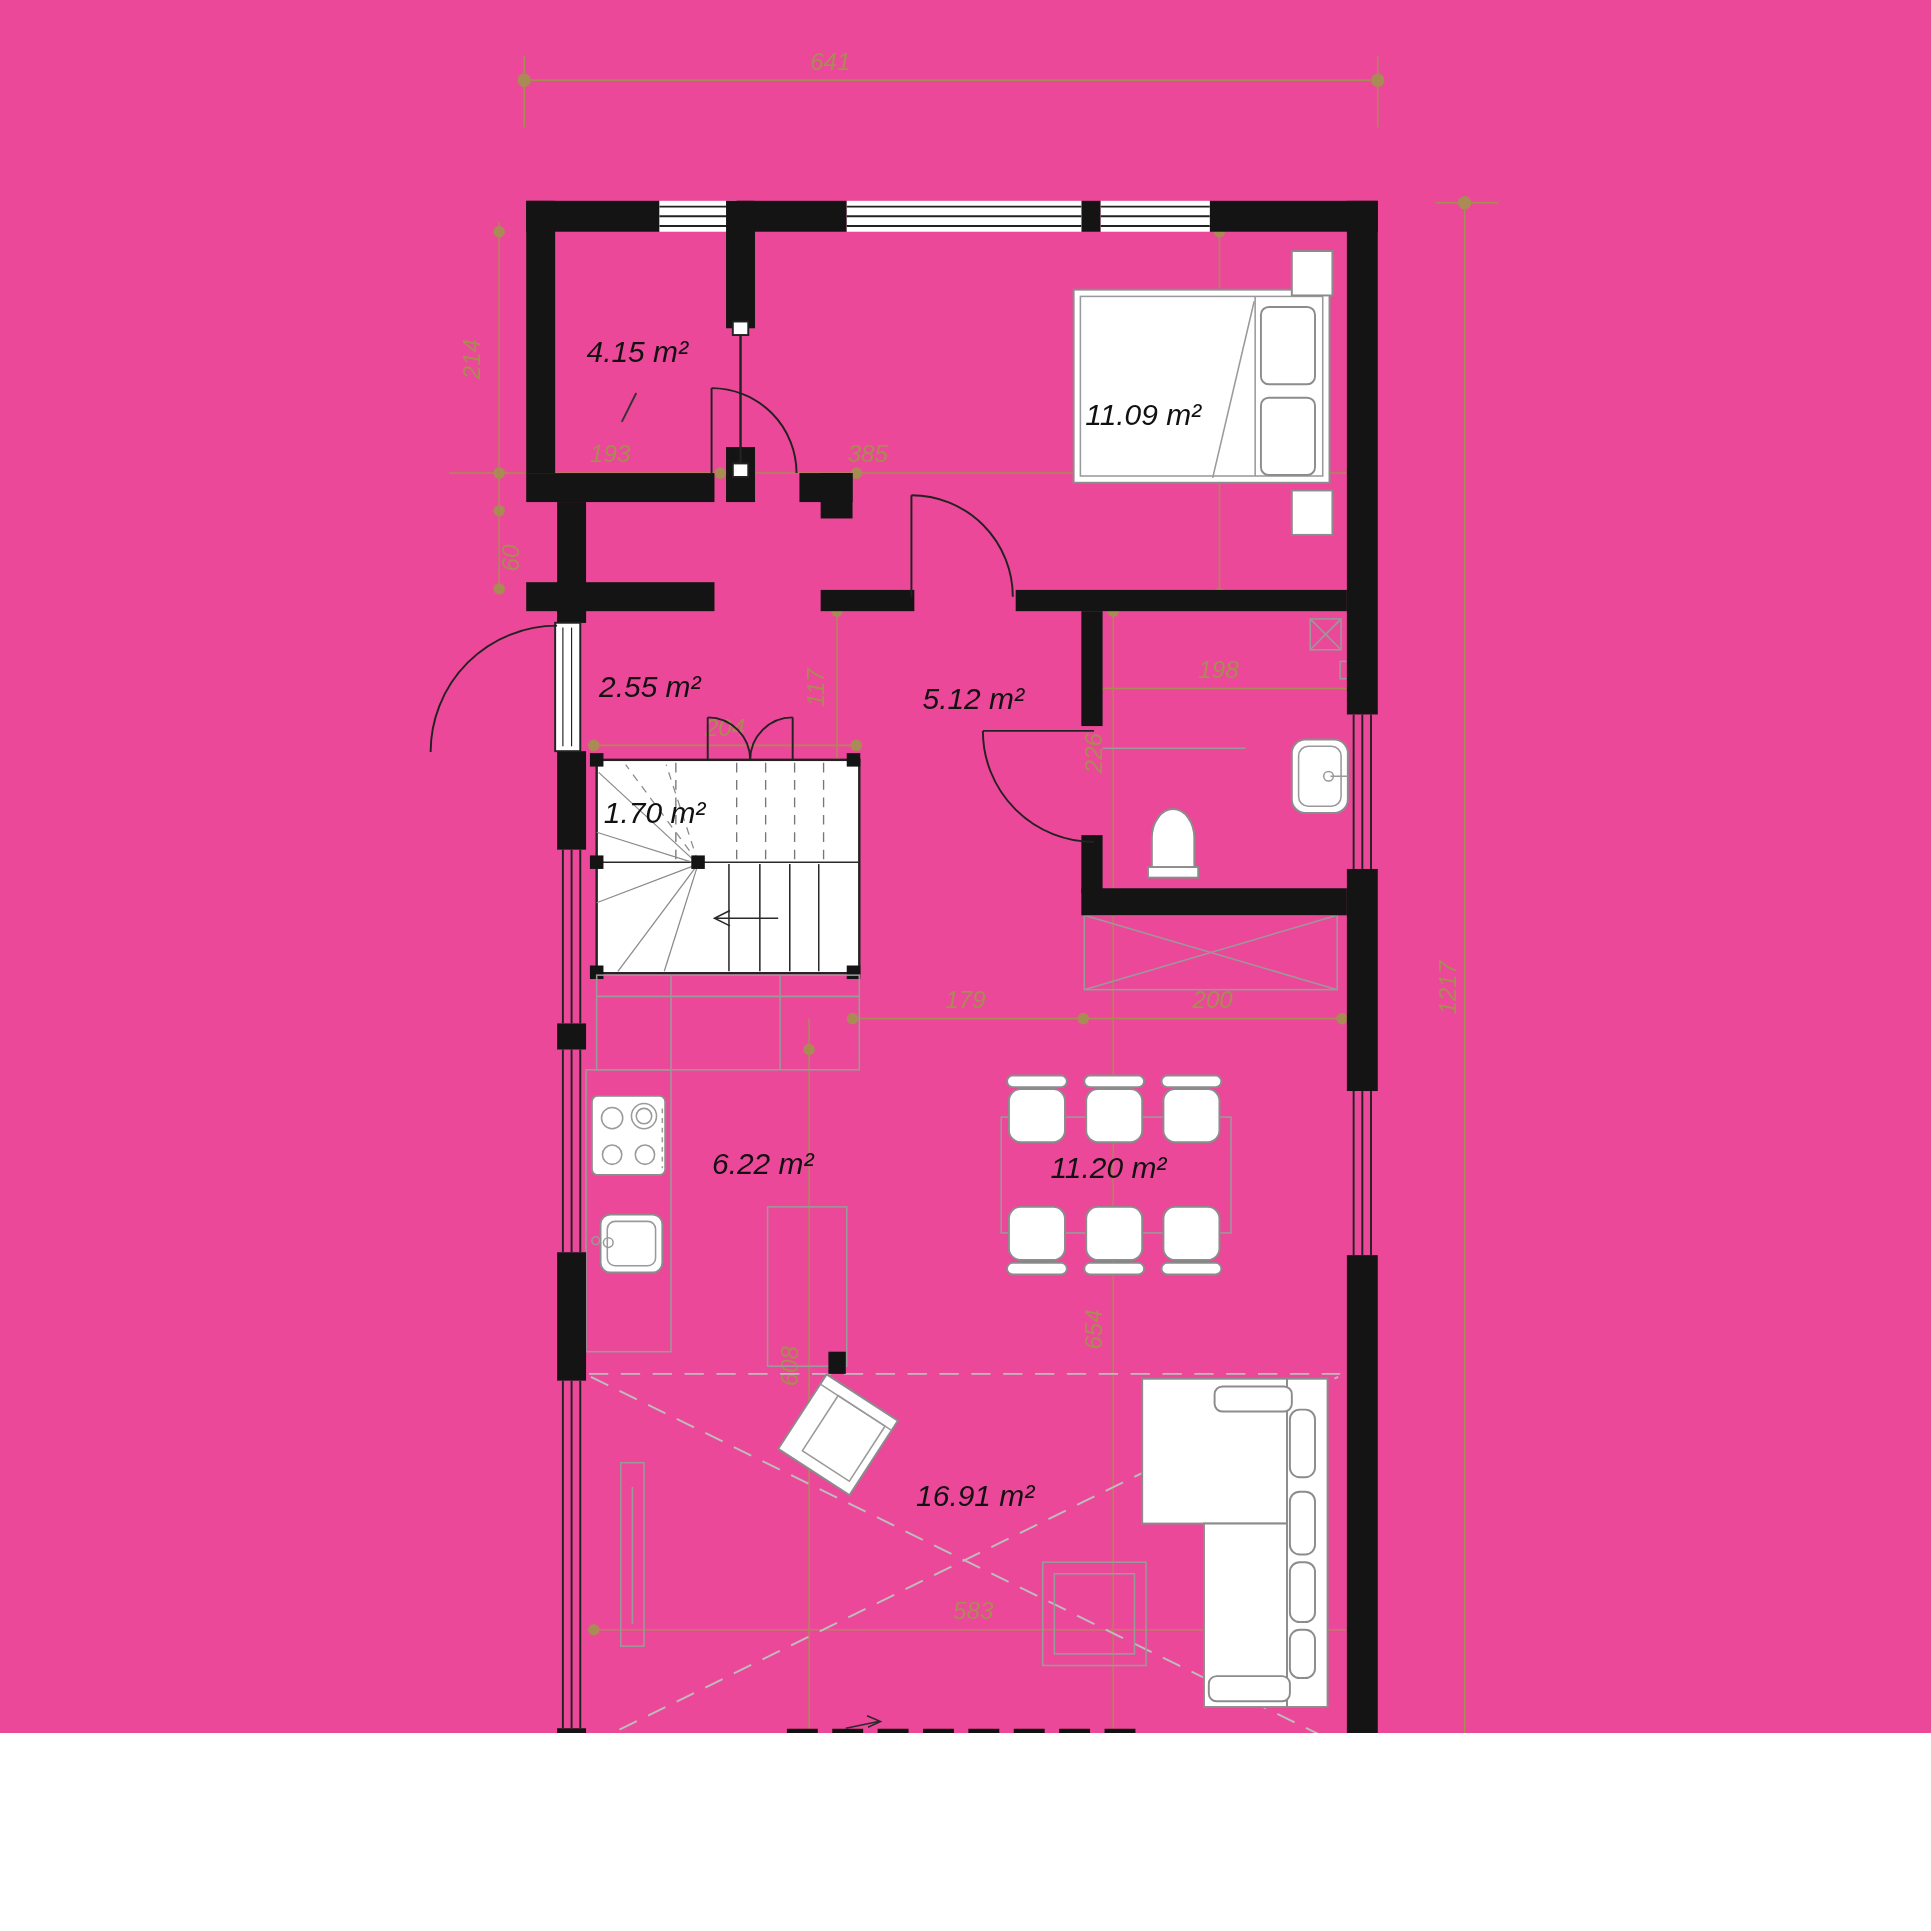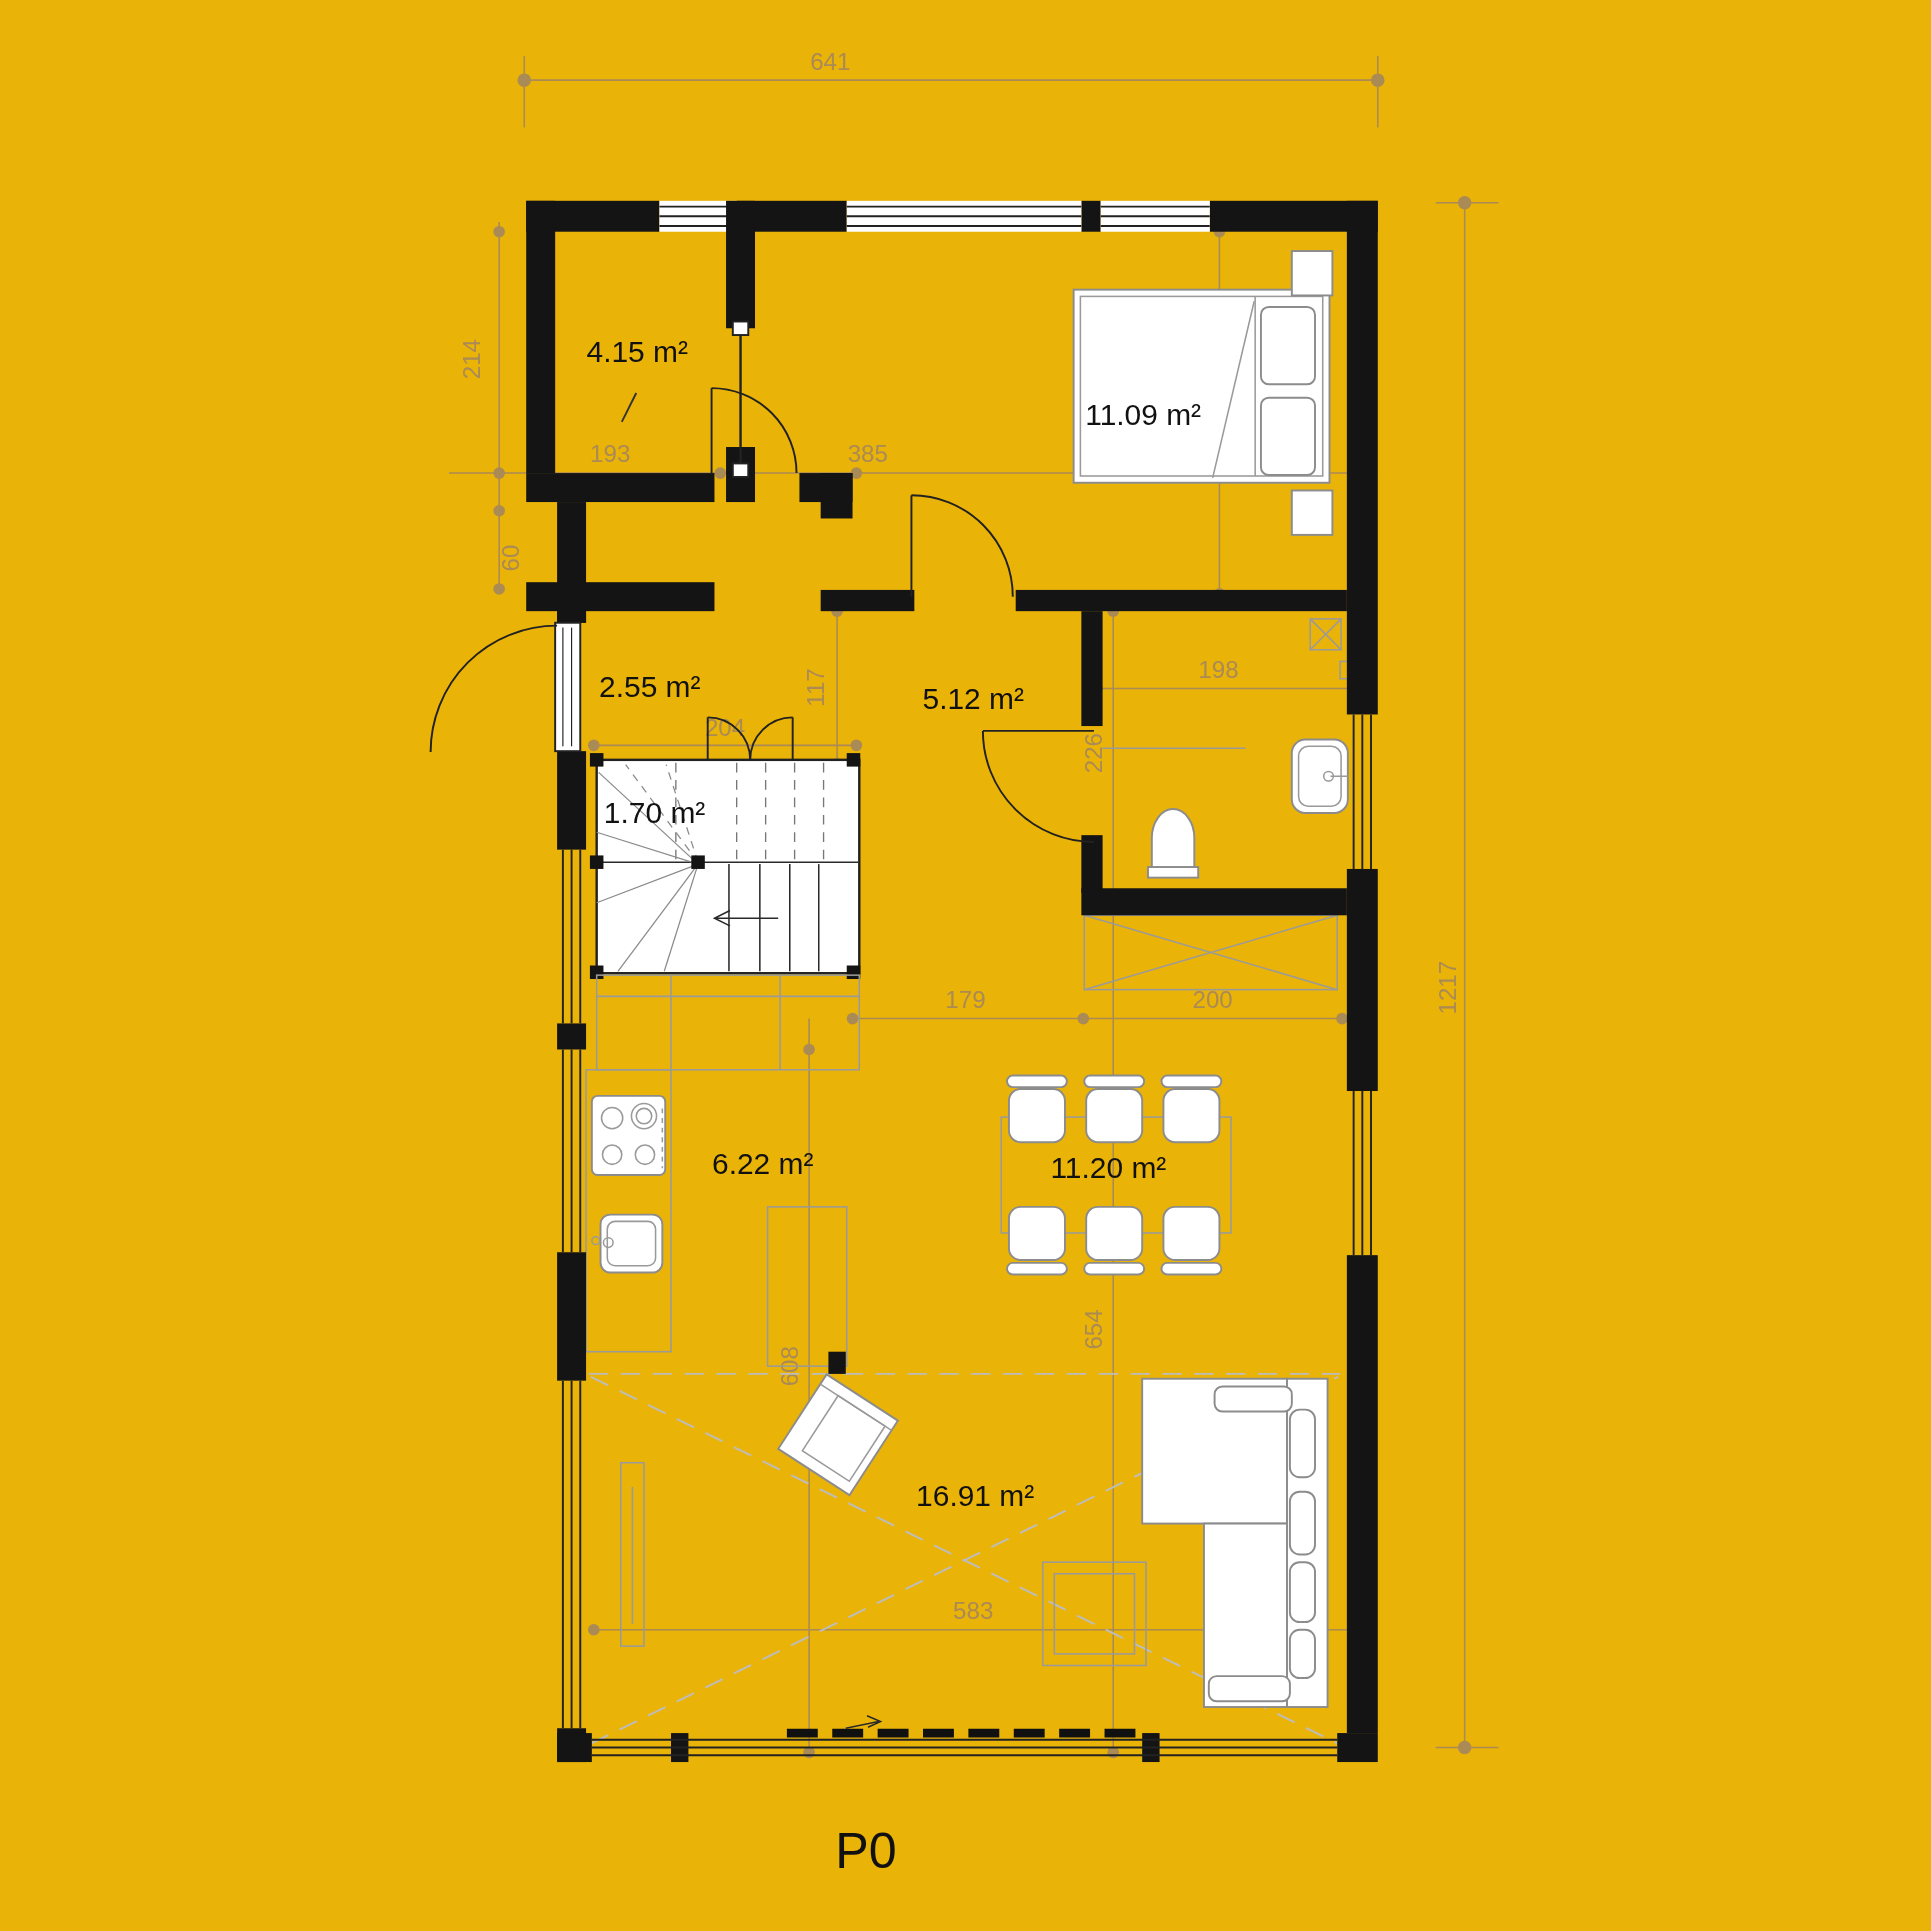--- a/index.html
+++ b/index.html
@@ -1,16 +1,16 @@
 <!DOCTYPE html>
 <html><head>
 <meta charset="utf-8">
 <style>
   html,body{margin:0;padding:0;background:#ffffff;}
-  .page{width:1931px;height:1931px;position:relative;background:#eab308;font-family:"Liberation Sans",sans-serif;}
+  .page{width:1931px;height:1733px;position:relative;background:#ec4899;font-family:"Liberation Sans",sans-serif;font-style:italic;}
   svg{display:block;}
   text{font-family:"Liberation Sans",sans-serif;}
   .dimtxt{fill:#aa8a55;font-size:25px;}
   .roomtxt{fill:#111;font-size:31px;}
   .titletxt{fill:#111;font-size:52px;}
   .dimline{stroke:#aa8a55;stroke-width:1.6;fill:none;}
   .dimdot{fill:#aa8a55;}
   .wall{fill:#141414;stroke:none;}
   .glz{stroke:#222;stroke-width:2;fill:none;}
   .furn{stroke:#8c8c8c;stroke-width:2;fill:#fff;}

